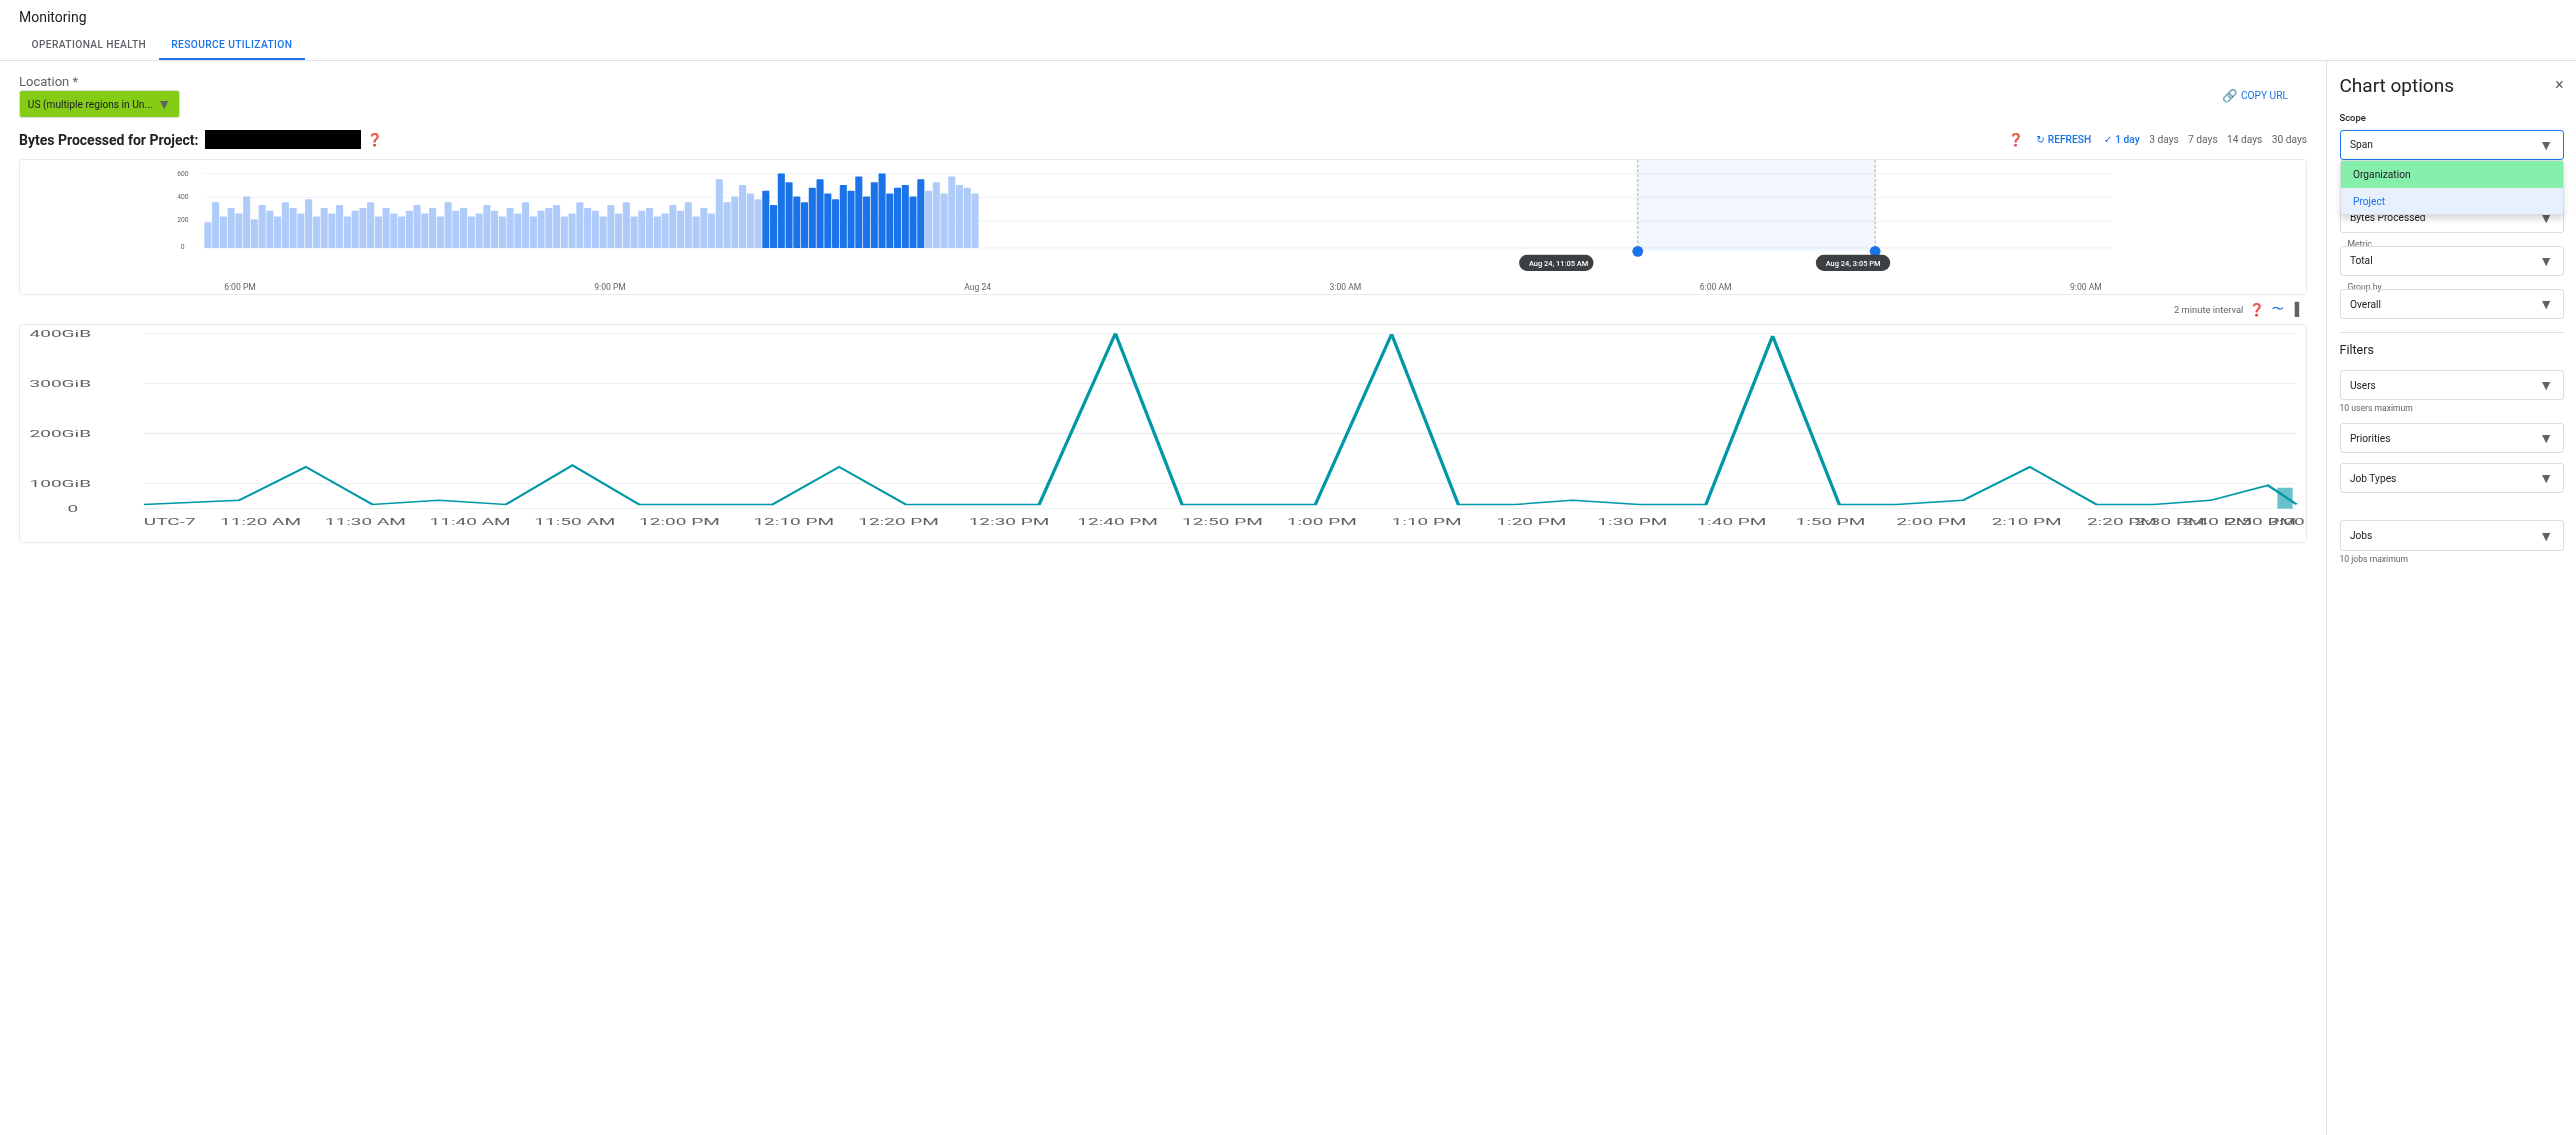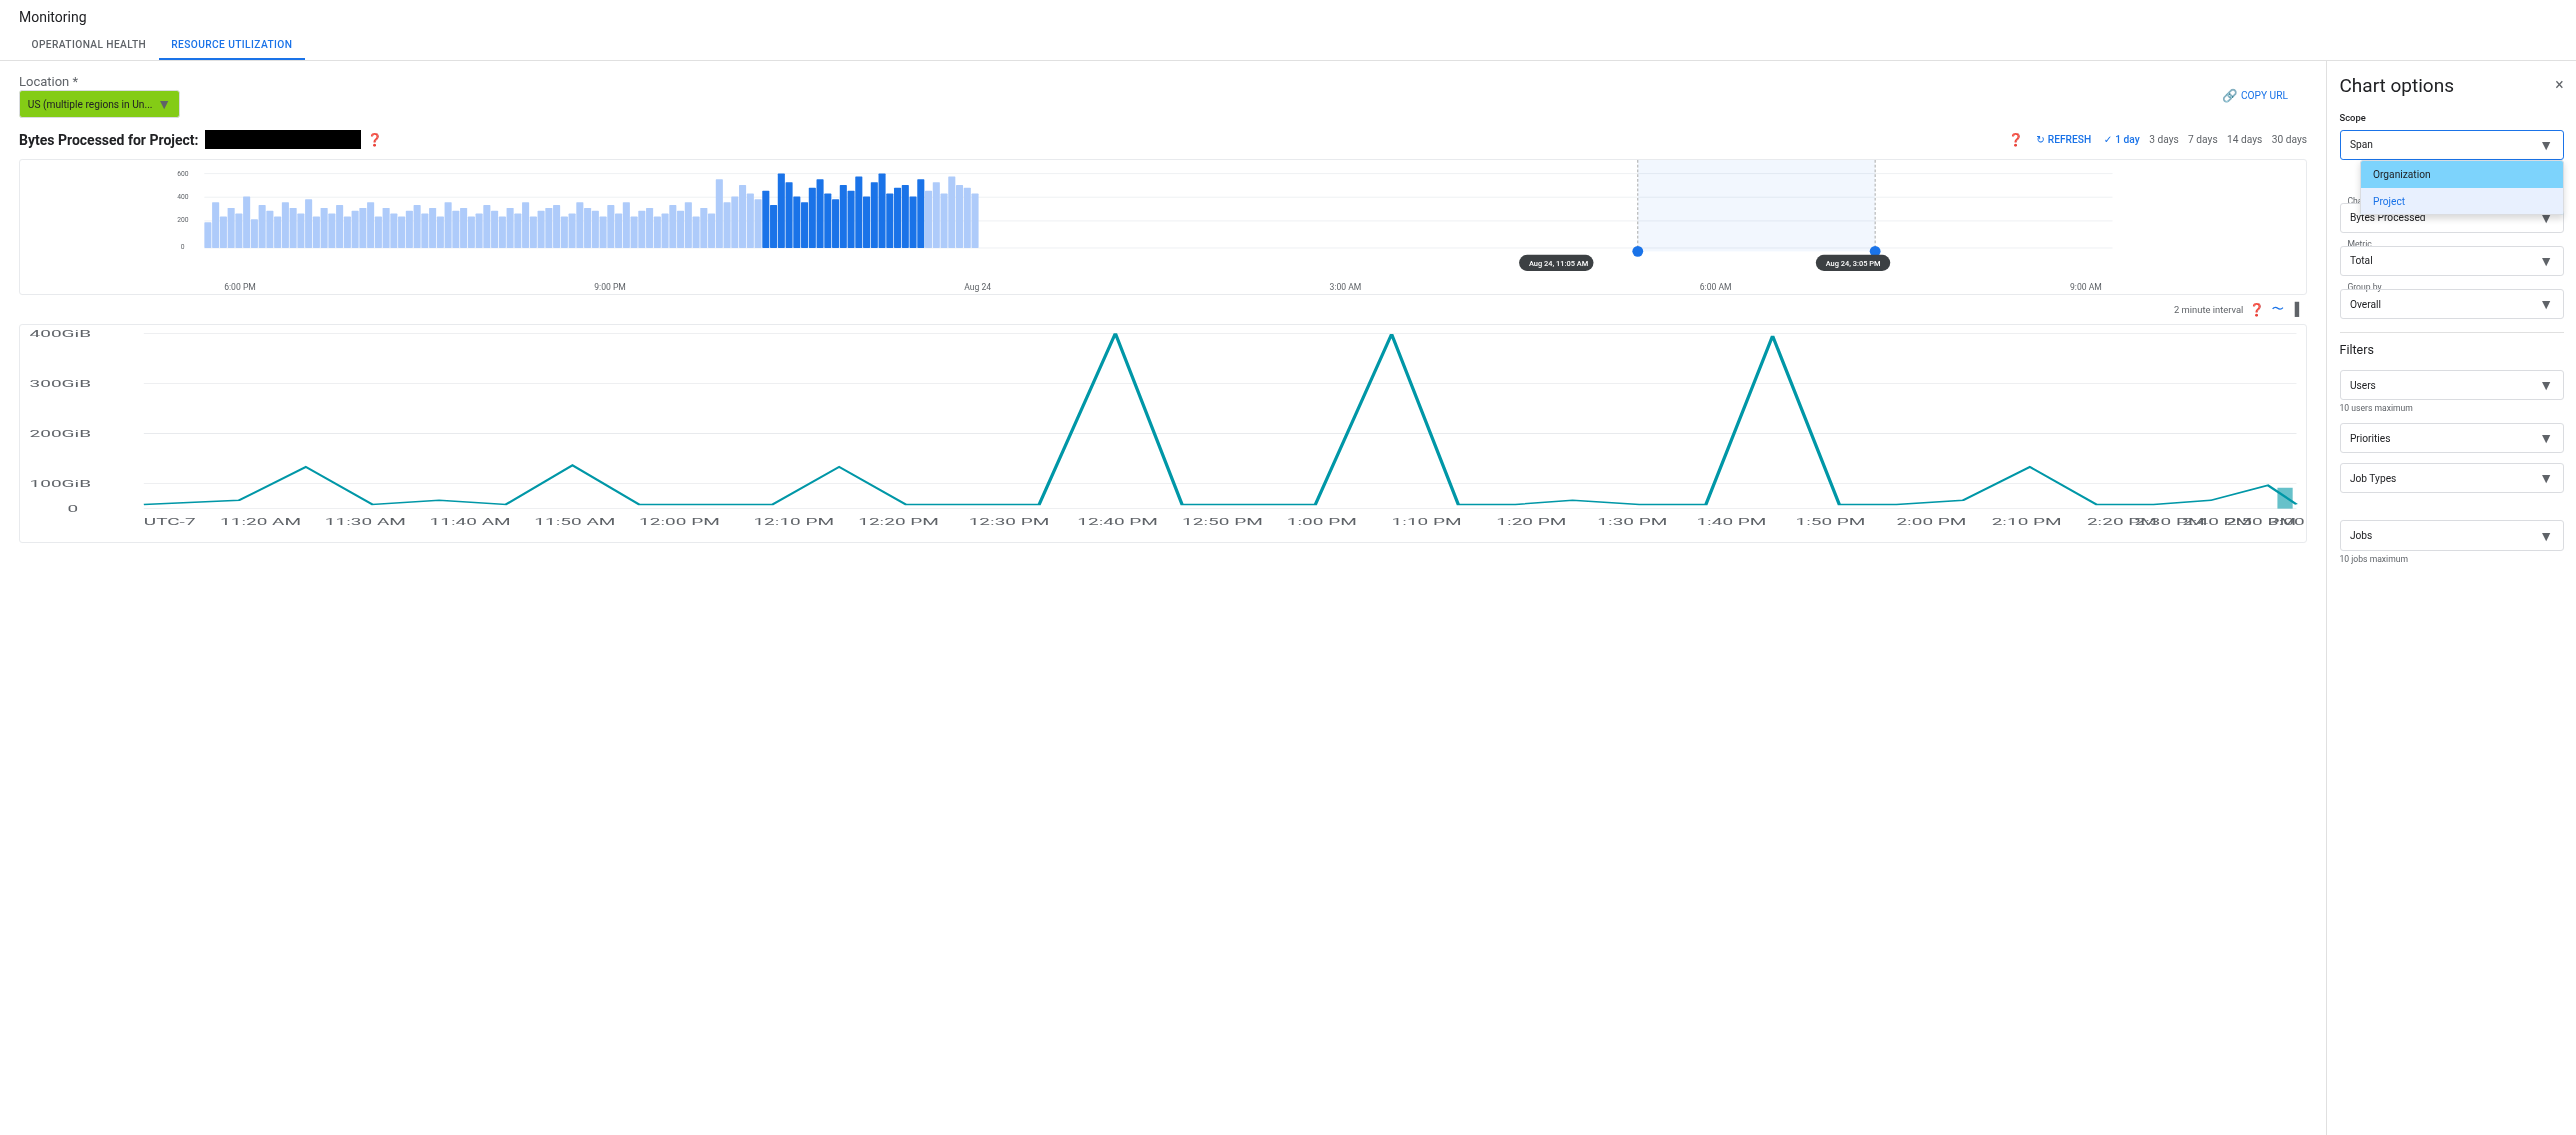--- a/index.html
+++ b/index.html
@@ -49,21 +49,21 @@
     .panel-title { font-size: 19px; font-weight: 400; color: #202124; }
     .close-btn { cursor: pointer; color: #5f6368; font-size: 15.6px; }
     
     .panel-section { margin-bottom: 12.5px; }
     .panel-section-title { font-size: 9.4px; font-weight: 500; color: #202124; margin-bottom: 6.3px; }
     
     .dropdown-field { border: 0.8px solid #dadce0; border-radius: 3.1px; padding: 6.3px 9.4px; font-size: 10.2px; color: #202124; display: flex; align-items: center; justify-content: space-between; cursor: pointer; position: relative; }
     .dropdown-field.active { border-color: #1a73e8; border-width: 1.6px; }
     .dropdown-chevron { color: #5f6368; font-size: 14px; }
     
-    .dropdown-menu { position: absolute; top: 100%; left: 0; right: 0; background: #7dd3fc; border: 0.8px solid #dadce0; border-radius: 3.1px; box-shadow: 0 3.1px 6.3px rgba(0,0,0,0.15); z-index: 100; margin-left: 20px; }
+    .dropdown-menu { position: absolute; top: 100%; left: 0; right: 0; background: #86efac; border: 0.8px solid #dadce0; border-radius: 3.1px; box-shadow: 0 3.1px 6.3px rgba(0,0,0,0.15); z-index: 100; }
     .dropdown-item { padding: 7.8px 12.5px; font-size: 10.2px; cursor: pointer; color: #202124; }
     .dropdown-item.selected { background: #e8f0fe; color: #1a73e8; }
     
     .field-wrapper { position: relative; margin-bottom: 9.4px; }
     .field-label { font-size: 8.6px; color: #5f6368; position: absolute; top: -6.3px; left: 6.3px; background: #fff; padding: 0 1.6px; }
     
     .filters-title { font-size: 12.5px; font-weight: 400; margin-bottom: 12.5px; margin-top: 6.3px; }
     .filter-hint { font-size: 8.6px; color: #5f6368; margin-top: 3.1px; }
     
     .divider { border: none; border-top: 0.8px solid #e0e0e0; margin: 9.4px 0; }

